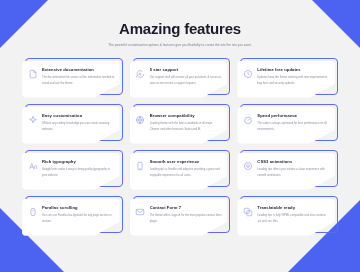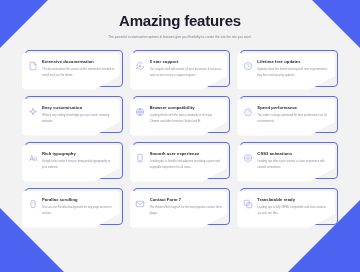--- a/index.html
+++ b/index.html
@@ -10,21 +10,21 @@
     position:relative;
   }
 
   
   .corner { position:absolute; width:0; height:0; z-index:0; }
   .corner-tl { top:0; left:0;  border-top:48px solid #4c62f0; border-right:48px solid transparent; }
   .corner-tr { top:0; right:0; border-top:48px solid #4c62f0; border-left:48px solid transparent; }
   .corner-bl { bottom:0; left:0;  border-bottom:64px solid #4c62f0; border-right:64px solid transparent; }
   .corner-br { bottom:0; right:0; border-bottom:72px solid #4c62f0; border-left:72px solid transparent; }
 
-  .page { position:relative; z-index:2; width:360px; height:272px; padding:0 22px; }
+  .page { position:relative; z-index:2; width:360px; height:272px; padding:8px 22px; }
 
   .header { text-align:center; padding-top:12px; }
   .title {
     font-size:15px; font-weight:700; color:#1b1b2b;
     letter-spacing:-0.2px; line-height:1.2;
   }
   .subtitle {
     margin:5px auto 0; max-width:150px;
     font-size:3.1px; line-height:1.85; color:#7b7b8c;
     letter-spacing:0.06px;

